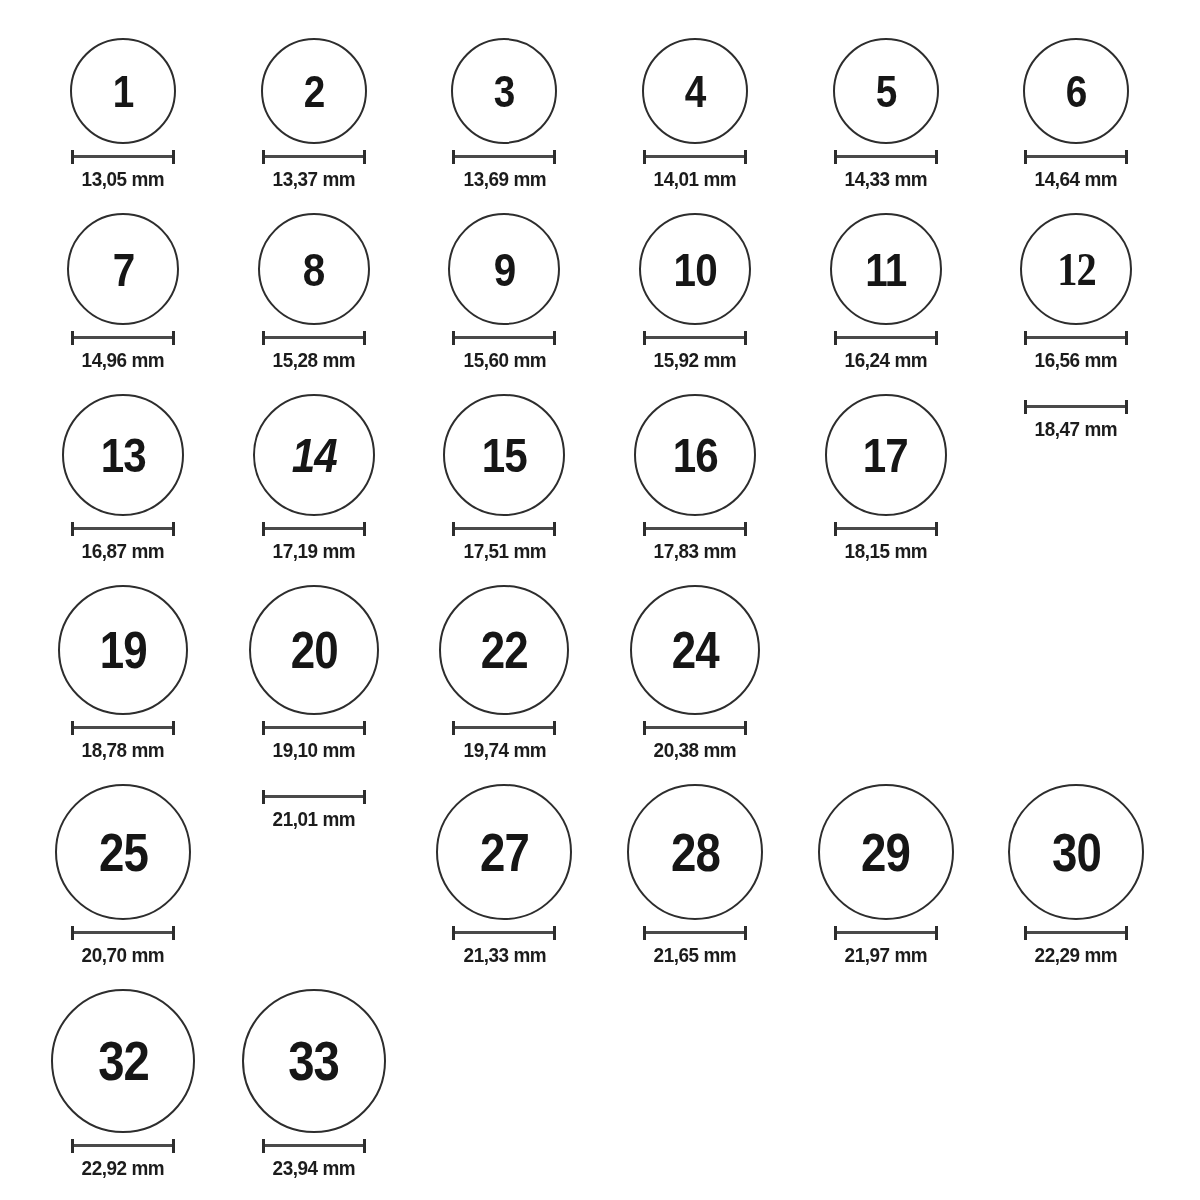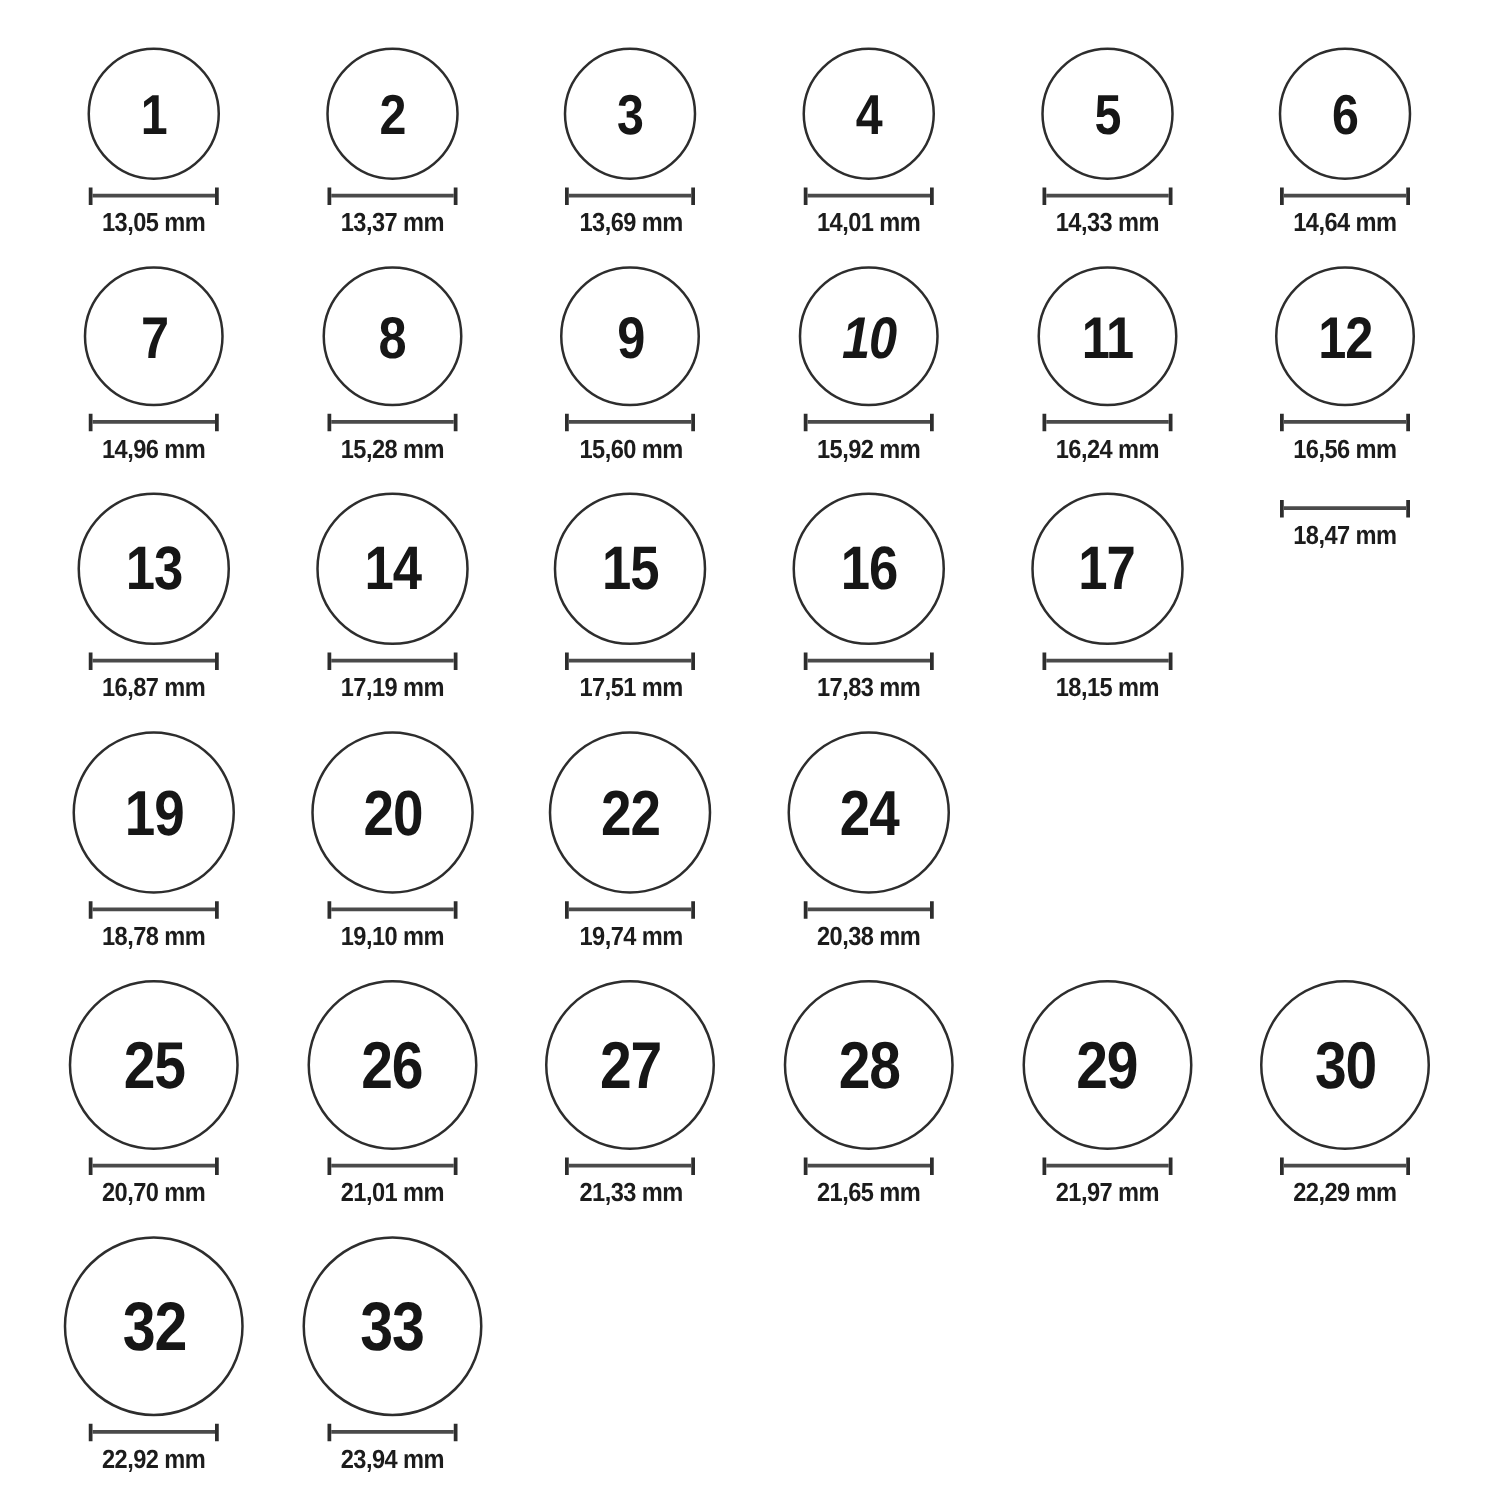--- a/index.html
+++ b/index.html
@@ -137,51 +137,51 @@
         <div class="mlabel">15,28 mm</div>
       </div>
       <div class="cell">
         <div class="circle" style="width: 112px; height: 112px;">
           <span class="num" style="font-size: 47px;">9</span>
         </div>
         <div class="mline"></div>
         <div class="mlabel">15,60 mm</div>
       </div>
       <div class="cell">
-        <div class="circle" style="width: 112px; height: 112px; font-style: italic;">
+        <div class="circle" style="width: 112px; height: 112px;">
           <span class="num" style="font-size: 47px;">10</span>
         </div>
         <div class="mline"></div>
         <div class="mlabel">15,92 mm</div>
       </div>
       <div class="cell">
         <div class="circle" style="width: 112px; height: 112px;">
           <span class="num" style="font-size: 47px;">11</span>
         </div>
         <div class="mline"></div>
         <div class="mlabel">16,24 mm</div>
       </div>
       <div class="cell">
-        <div class="circle" style="width: 112px; height: 112px;">
+        <div class="circle" style="width: 112px; height: 112px; font-family: Liberation Serif, serif;">
           <span class="num" style="font-size: 47px;">12</span>
         </div>
         <div class="mline"></div>
         <div class="mlabel">16,56 mm</div>
       </div>
     </div>
     <div class="row">
       <div class="cell">
         <div class="circle" style="width: 122px; height: 122px;">
           <span class="num" style="font-size: 49px;">13</span>
         </div>
         <div class="mline"></div>
         <div class="mlabel">16,87 mm</div>
       </div>
       <div class="cell">
-        <div class="circle" style="width: 122px; height: 122px;">
+        <div class="circle" style="width: 122px; height: 122px; font-style: italic;">
           <span class="num" style="font-size: 49px;">14</span>
         </div>
         <div class="mline"></div>
         <div class="mlabel">17,19 mm</div>
       </div>
       <div class="cell">
         <div class="circle" style="width: 122px; height: 122px;">
           <span class="num" style="font-size: 49px;">15</span>
         </div>
         <div class="mline"></div>
@@ -238,23 +238,20 @@
     </div>
     <div class="row">
       <div class="cell">
         <div class="circle" style="width: 136px; height: 136px;">
           <span class="num" style="font-size: 53px;">25</span>
         </div>
         <div class="mline"></div>
         <div class="mlabel">20,70 mm</div>
       </div>
       <div class="cell">
-        <div class="circle" style="width: 136px; height: 136px;">
-          <span class="num" style="font-size: 53px;">26</span>
-        </div>
         <div class="mline"></div>
         <div class="mlabel">21,01 mm</div>
       </div>
       <div class="cell">
         <div class="circle" style="width: 136px; height: 136px;">
           <span class="num" style="font-size: 53px;">27</span>
         </div>
         <div class="mline"></div>
         <div class="mlabel">21,33 mm</div>
       </div>

